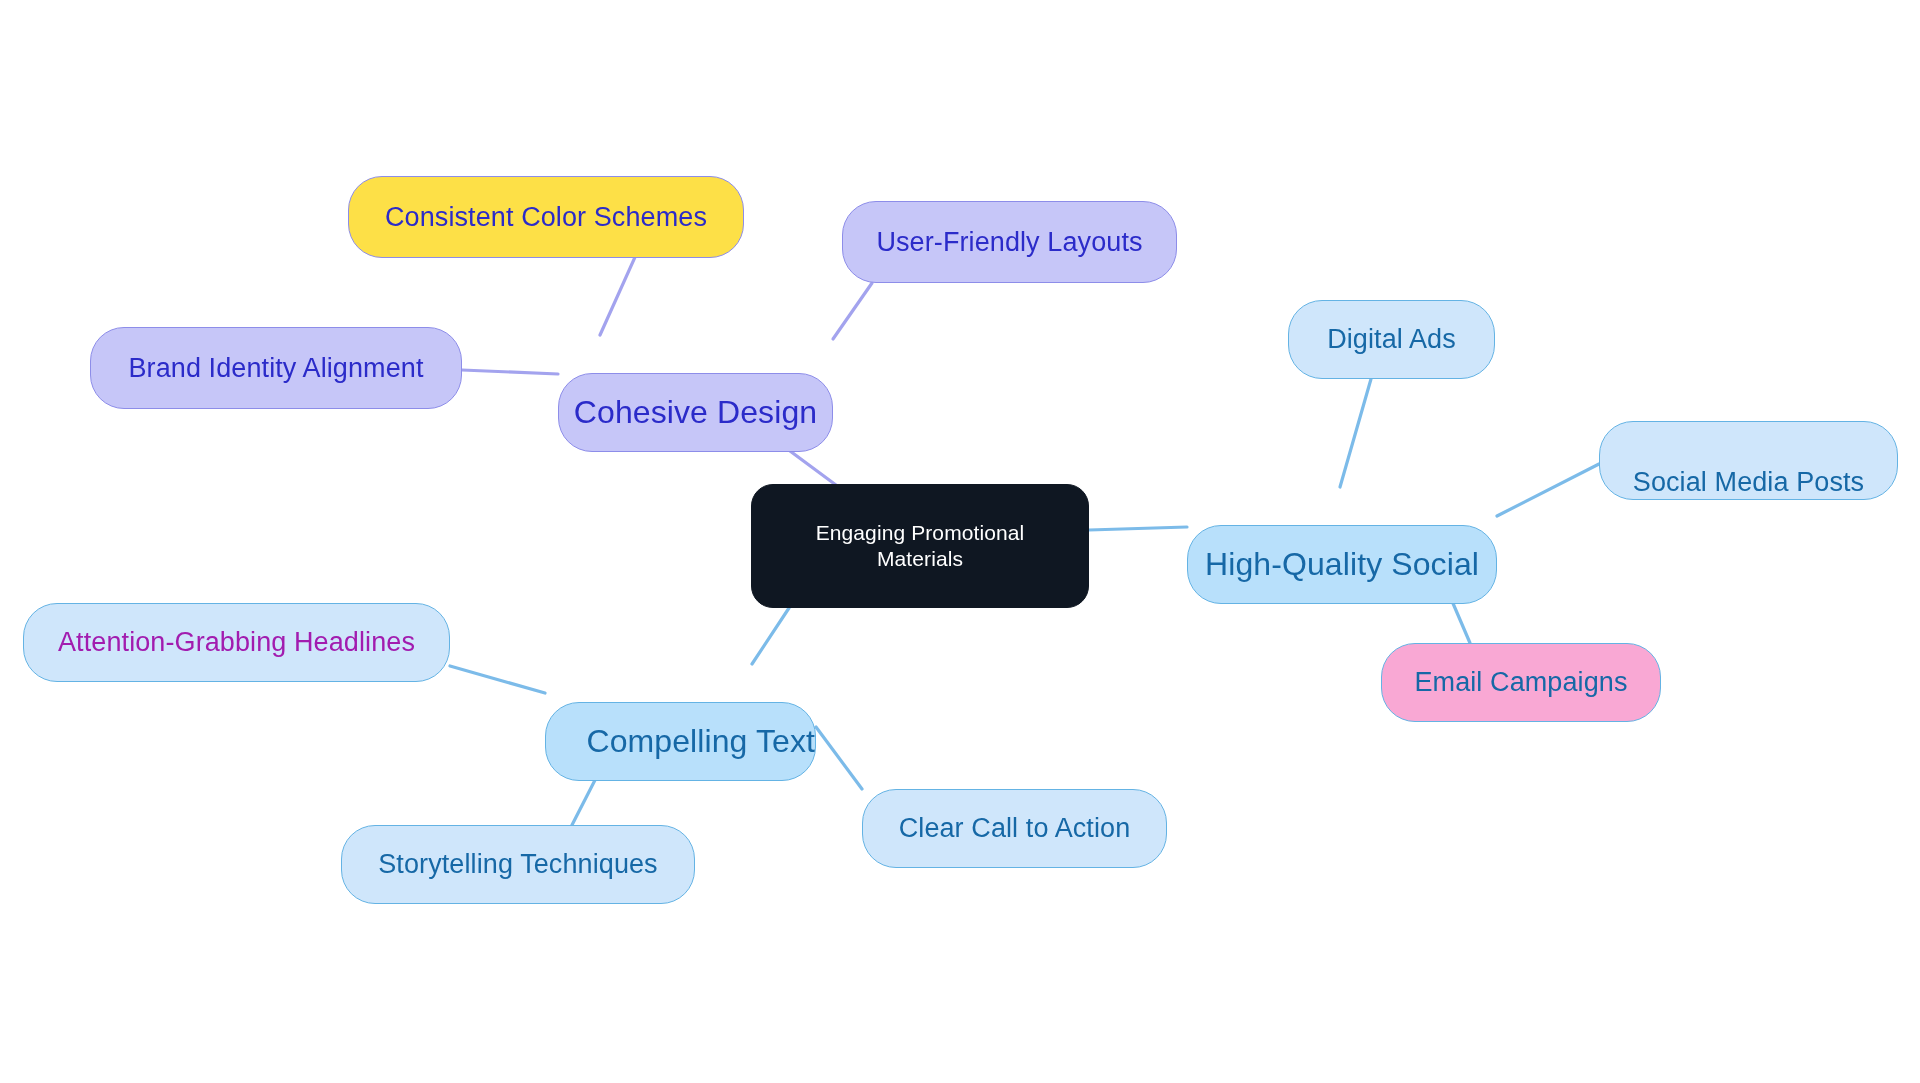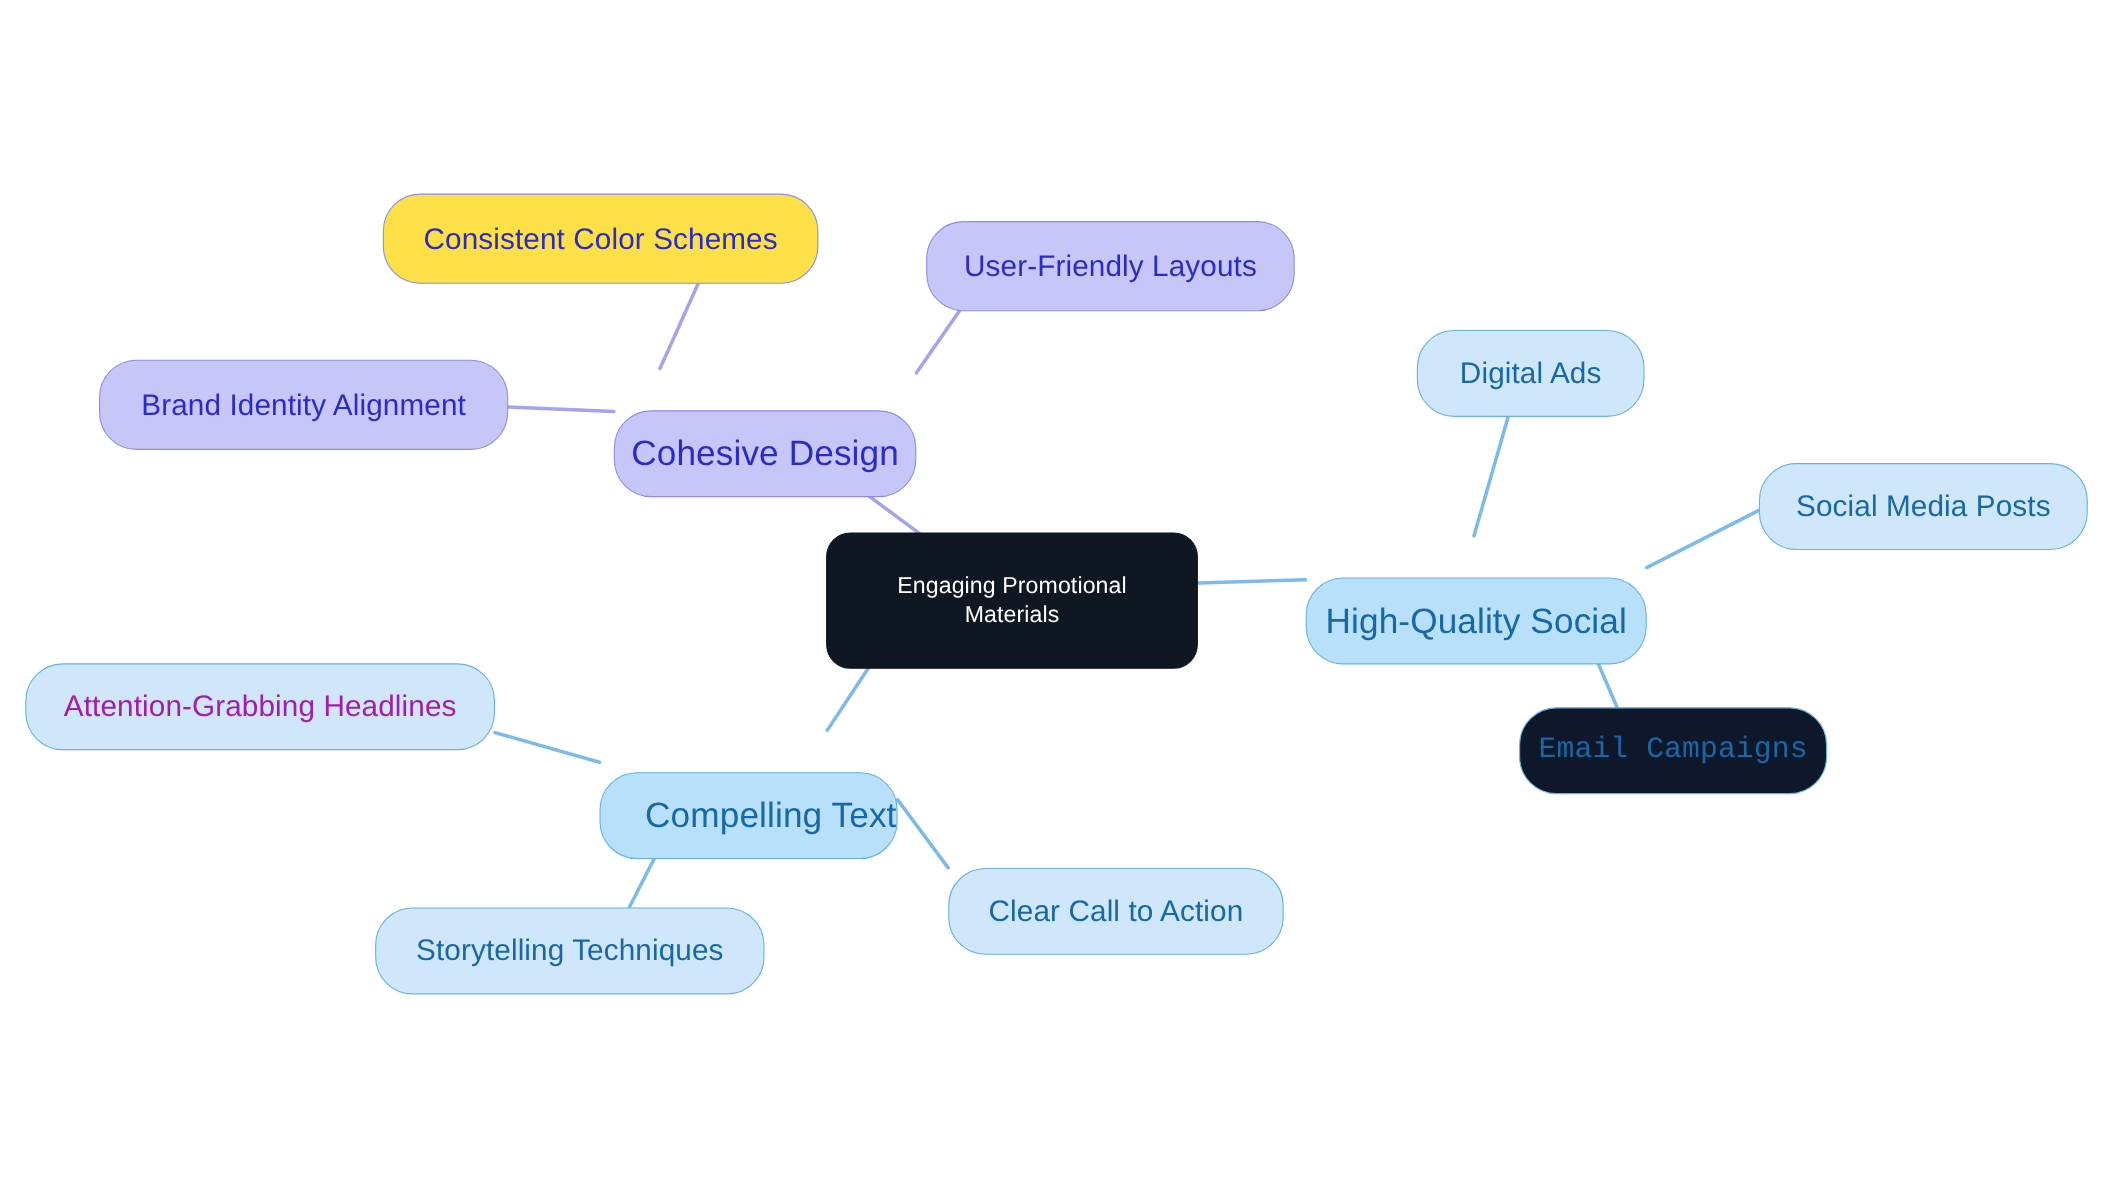--- a/index.html
+++ b/index.html
@@ -103,25 +103,25 @@
   </div>
 
   <div class="mm-node mm-branch" style="left: 1187px; top: 487px; width: 310px; height: 79px; background: rgb(184, 224, 251); border-color: rgb(100, 179, 228); color: rgb(22, 104, 166);">
     <span class="mm-node-label">High-Quality Social</span>
   </div>
 
   <div class="mm-node mm-leaf" style="left: 1288px; top: 300px; width: 207px; height: 79px; background: rgb(207, 230, 251); border-color: rgb(100, 179, 228); color: rgb(22, 104, 166);">
     <span class="mm-node-label">Digital Ads</span>
   </div>
 
-  <div class="mm-node mm-leaf" style="left: 1599px; top: 421px; width: 299px; height: 79px; background: rgb(207, 230, 251); border-color: rgb(100, 179, 228); color: rgb(22, 104, 166);">
+  <div class="mm-node mm-leaf" style="left: 1599px; top: 421px; width: 299px; height: 79px; background: rgb(207, 230, 251); border-color: rgb(100, 179, 228); color: rgb(22, 104, 166); align-items: flex-end;">
     <span class="mm-node-label">Social Media Posts</span>
   </div>
 
-  <div class="mm-node mm-leaf" style="left: 1381px; top: 643px; width: 280px; height: 79px; background: #0f172a; border-color: rgb(100, 179, 228); color: rgb(22, 104, 166); font-family: Liberation Mono, monospace;">
+  <div class="mm-node mm-leaf" style="left: 1381px; top: 643px; width: 280px; height: 79px; background: #f9a8d4; border-color: rgb(100, 179, 228); color: rgb(22, 104, 166);">
     <span class="mm-node-label">Email Campaigns</span>
   </div>
 
   <div class="mm-node mm-branch" style="left: 545px; top: 664px; width: 271px; height: 79px; background: rgb(184, 224, 251); border-color: rgb(100, 179, 228); color: rgb(22, 104, 166); text-align: right;">
     <span class="mm-node-label">Compelling Text</span>
   </div>
 
   <div class="mm-node mm-leaf" style="left: 23px; top: 603px; width: 427px; height: 79px; background: rgb(207, 230, 251); border-color: rgb(100, 179, 228); color: #a21caf;">
     <span class="mm-node-label">Attention-Grabbing Headlines</span>
   </div>

